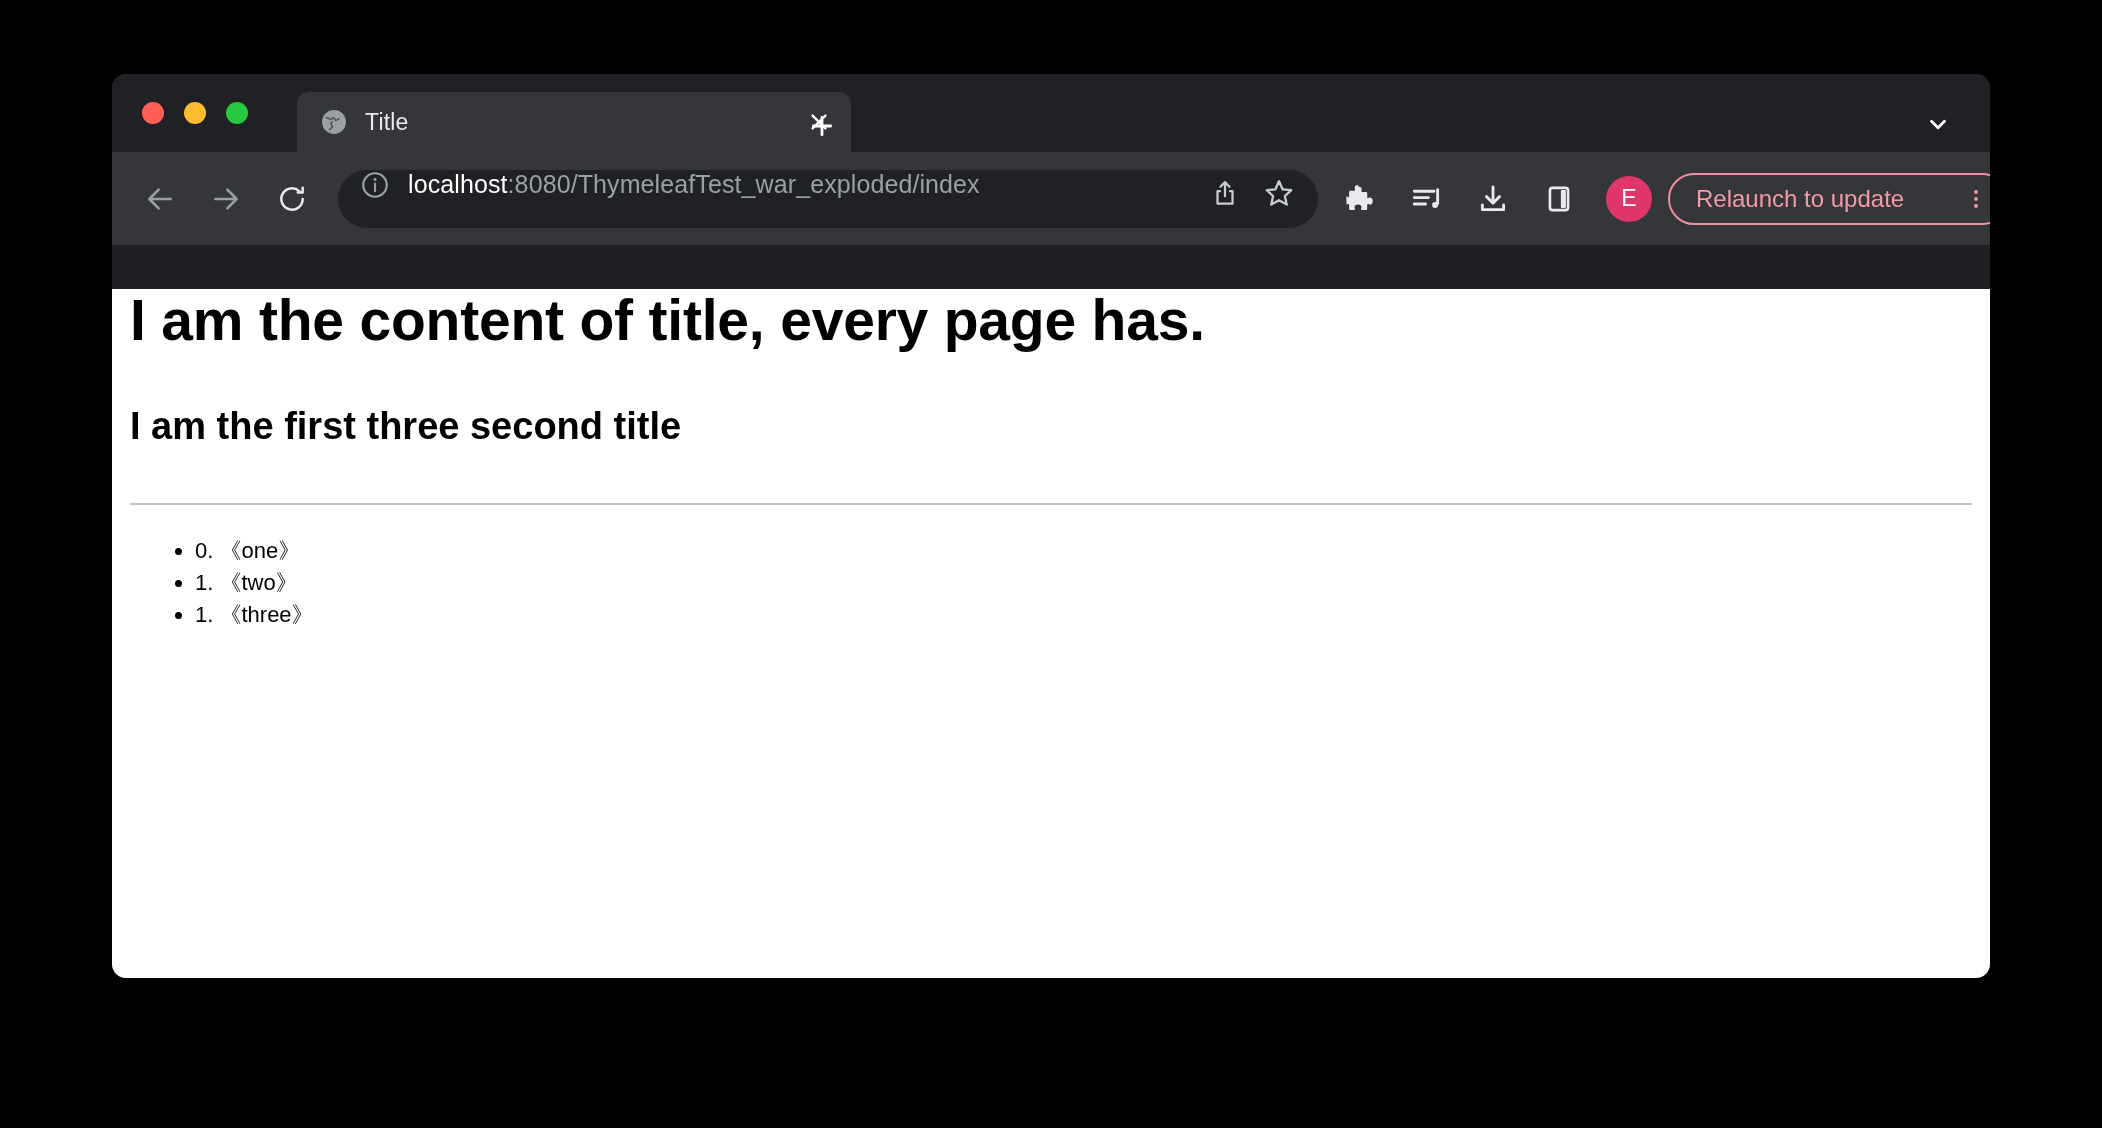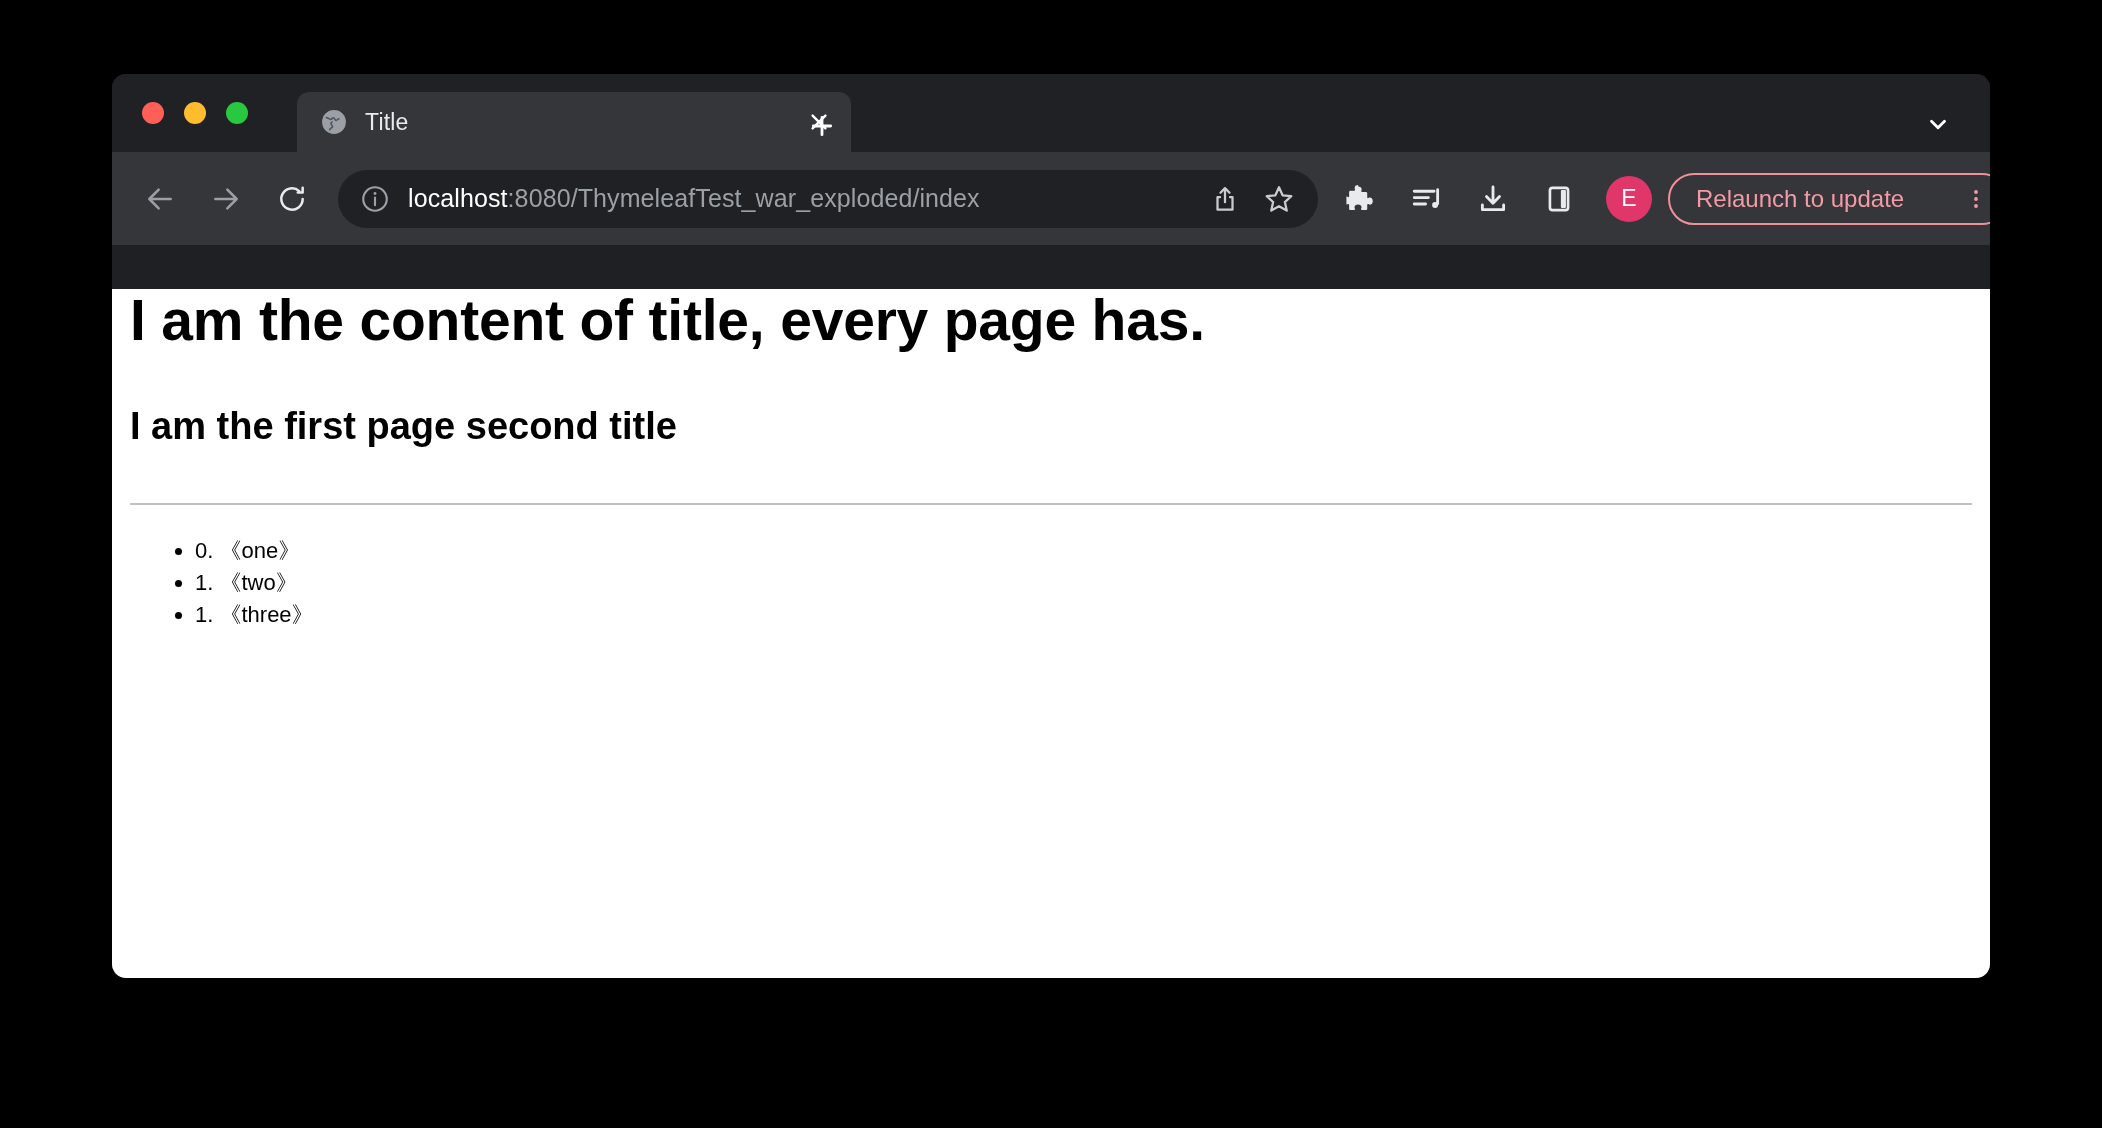--- a/index.html
+++ b/index.html
@@ -128,21 +128,20 @@
   }
   #nav-back { margin-left: 26px; }
 
   #omnibox {
     margin-left: 24px;
     height: 58px;
     flex: 0 0 980px;
     background: #202124;
     border-radius: 29px;
     display: flex;
-    align-items: center;
     padding: 0 16px 0 22px;
     box-sizing: border-box;
   }
   #site-info-icon {
     width: 30px;
     height: 30px;
     flex: 0 0 30px;
     margin-right: 18px;
   }
   #omnibox-url {
@@ -377,21 +376,21 @@
             <circle cx="12" cy="19" r="1.9" fill="#f49aa6"></circle>
           </svg>
         </div>
       </div>
 
     </div>
   </div>
 
   <div id="page-content">
     <h1 id="heading-primary">I am the content of title, every page has.</h1>
-    <h2 id="heading-secondary">I am the first page second title</h2>
+    <h2 id="heading-secondary">I am the first three second title</h2>
     <hr id="content-divider">
     <ul id="item-list">
       <li>0. 《one》</li>
       <li>1. 《two》</li>
       <li>1. 《three》</li>
     </ul>
   </div>
 
 </div>
 

